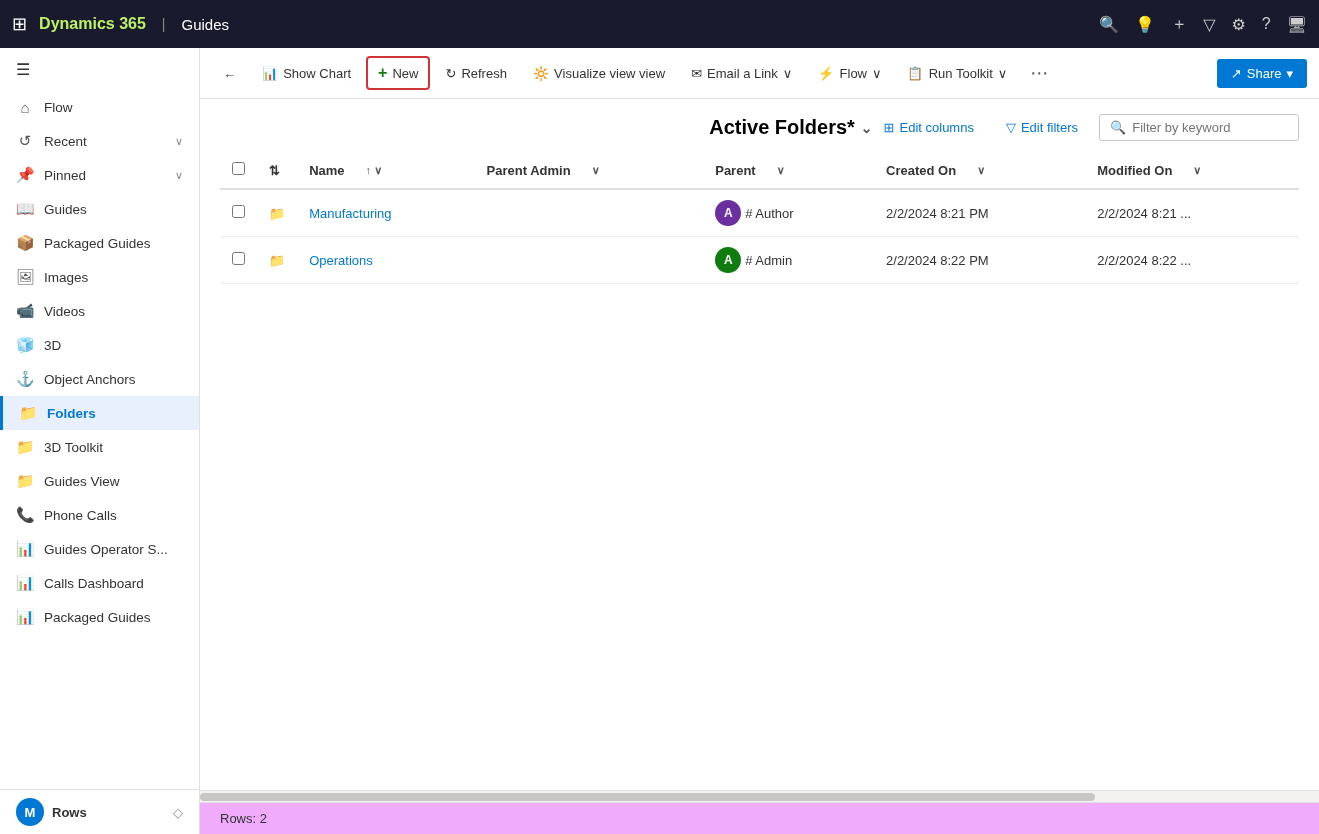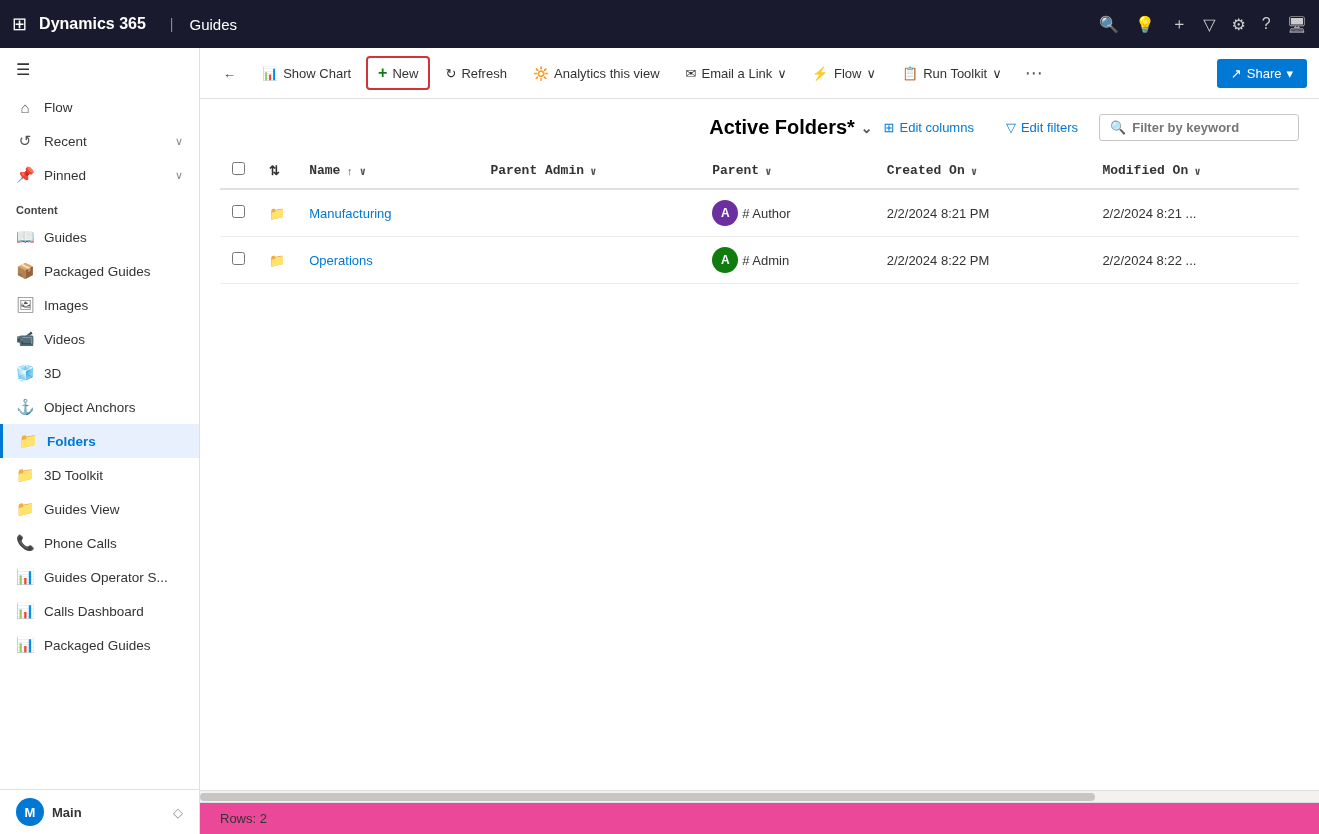--- a/index.html
+++ b/index.html
@@ -11,21 +11,21 @@
       color: #fff;
       height: 48px;
       display: flex;
       align-items: center;
       padding: 0 12px;
       gap: 12px;
       flex-shrink: 0;
     }
     .top-nav-grid { display: flex; align-items: center; gap: 4px; cursor: pointer; }
     .top-nav-grid span { font-size: 18px; }
-    .top-nav-title { font-size: 16px; font-weight: 600; color: #ffffff; margin-right: 8px; }
+    .top-nav-title { font-size: 16px; font-weight: 600; color: #bef264; margin-right: 0; }
     .top-nav-divider { color: #888; margin: 0 4px; }
     .top-nav-app { font-size: 15px; color: #fff; }
     .top-nav-spacer { flex: 1; }
     .top-nav-icons { display: flex; align-items: center; gap: 16px; }
     .top-nav-icon { color: #ccc; cursor: pointer; font-size: 16px; }
 
     
     .main-layout { display: flex; flex: 1; overflow: hidden; }
 
     
@@ -137,21 +137,20 @@
       gap: 6px;
       width: 200px;
       background: #fff;
     }
     .filter-box input {
       border: none;
       outline: none;
       font-size: 13px;
       width: 100%;
       color: #333;
-      font-weight: bold;
     }
     .filter-box .filter-icon { color: #888; font-size: 13px; }
 
     
     .table-area { flex: 1; overflow: auto; padding: 0 20px; }
     .data-table { width: 100%; border-collapse: collapse; }
     .data-table th {
       text-align: left;
       padding: 10px 12px;
       border-bottom: 2px solid #e0e0e0;
@@ -179,29 +178,29 @@
       justify-content: center;
       color: #fff;
       font-weight: 600;
       font-size: 12px;
       margin-right: 4px;
     }
     .avatar-purple { background: #6b2fa0; }
     .avatar-green { background: #107c10; }
     .owner-cell { display: flex; align-items: center; }
     .col-sort { font-size: 11px; margin-left: 4px; color: #555; }
-    .col-header { display: flex; align-items: flex-end; gap: 2px; font-family: Liberation Mono, monospace; }
+    .col-header { display: flex; align-items: center; gap: 17px; }
 
     
     .bottom-bar {
       border-top: 1px solid #e0e0e0;
       padding: 8px 20px;
       font-size: 13px;
       color: #333;
-      background: #ec4899;
+      background: #f0abfc;
       flex-shrink: 0;
     }
     
     .footer {
       background: #fff;
       border-top: 1px solid #e0e0e0;
       padding: 8px 16px;
       display: flex;
       align-items: center;
       justify-content: space-between;
@@ -275,21 +274,20 @@
       <span class="icon">↺</span>
       <span>Recent</span>
       <span class="sidebar-item-expand">∨</span>
     </div>
     <div class="sidebar-item">
       <span class="icon">📌</span>
       <span>Pinned</span>
       <span class="sidebar-item-expand">∨</span>
     </div>
 
-    <div class="sidebar-section-label">Content</div>
 
     <div class="sidebar-item">
       <span class="icon">📖</span>
       <span>Guides</span>
     </div>
     <div class="sidebar-item">
       <span class="icon">📦</span>
       <span>Packaged Guides</span>
     </div>
     <div class="sidebar-item">
@@ -338,21 +336,21 @@
     </div>
     <div class="sidebar-item">
       <span class="icon">📊</span>
       <span>Packaged Guides</span>
     </div>
 
     <div style="flex:1;"></div>
     <div class="footer">
       <div class="footer-left">
         <div class="footer-avatar">M</div>
-        <span class="footer-label">Main</span>
+        <span class="footer-label">Rows</span>
       </div>
       <span class="footer-right">◇</span>
     </div>
   </div>
 
   <div class="content-area">
 
     <div class="toolbar">
       <button class="toolbar-btn">
         <span>←</span>
@@ -364,21 +362,21 @@
       <button class="toolbar-btn highlighted">
         <span class="btn-plus">+</span>
         <span>New</span>
       </button>
       <button class="toolbar-btn">
         <span>↻</span>
         <span>Refresh</span>
       </button>
       <button class="toolbar-btn">
         <span>🔆</span>
-        <span>Analytics this view</span>
+        <span>Visualize view view</span>
       </button>
       <button class="toolbar-btn">
         <span>✉</span>
         <span>Email a Link</span>
         <span>∨</span>
       </button>
       <button class="toolbar-btn">
         <span>⚡</span>
         <span>Flow</span>
         <span>∨</span>

